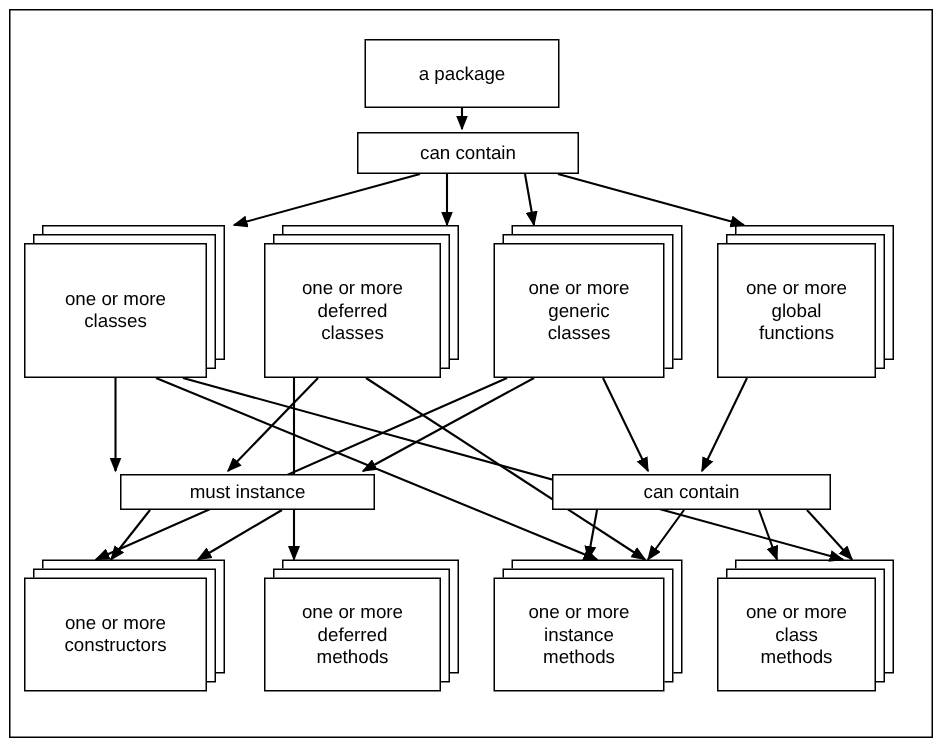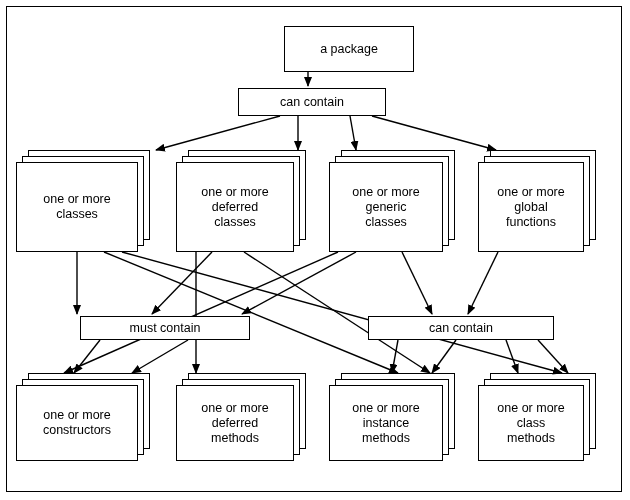--- a/index.html
+++ b/index.html
@@ -122,21 +122,21 @@
       <path d="M 100 340 L 74 373"></path>
       <path d="M 188 340 L 132 373"></path>
 
       <path d="M 398 340 L 392 373"></path>
       <path d="M 456 340 L 432 373"></path>
       <path d="M 506 340 L 518 373"></path>
       <path d="M 538 340 L 568 373"></path>
     </g>
   </svg>
 
-  <div class="node" style="left:243px; top:26px; width:130px; height:46px;margin-left:41px;">
+  <div class="node" style="left:243px; top:26px; width:130px; height:46px;">
     <span class="lines">a package</span>
   </div>
 
   <div class="node" style="left:238px; top:88px; width:148px; height:28px;">
     <span class="lines">can contain</span>
   </div>
 
   <div class="node" style="left:16px; top:162px; width:122px; height:90px;">
     <span class="lines">one or more
 classes</span>
@@ -154,21 +154,21 @@
 classes</span>
   </div>
 
   <div class="node" style="left:478px; top:162px; width:106px; height:90px;">
     <span class="lines">one or more
 global
 functions</span>
   </div>
 
   <div class="node" style="left:80px; top:316px; width:170px; height:24px;">
-    <span class="lines">must contain</span>
+    <span class="lines">must instance</span>
   </div>
 
   <div class="node" style="left:368px; top:316px; width:186px; height:24px;">
     <span class="lines">can contain</span>
   </div>
 
   <div class="node" style="left:16px; top:385px; width:122px; height:76px;">
     <span class="lines">one or more
 constructors</span>
   </div>

